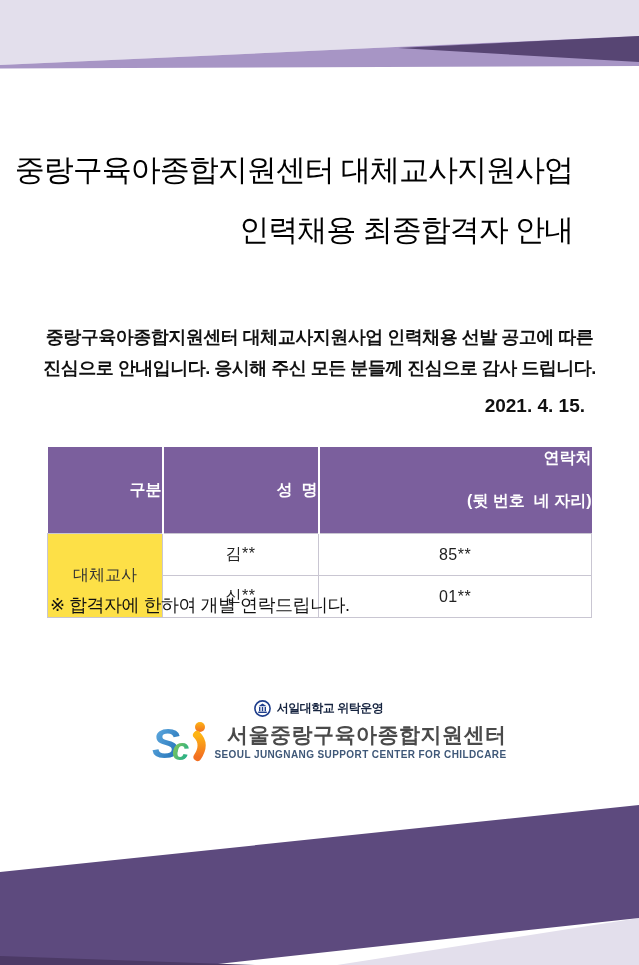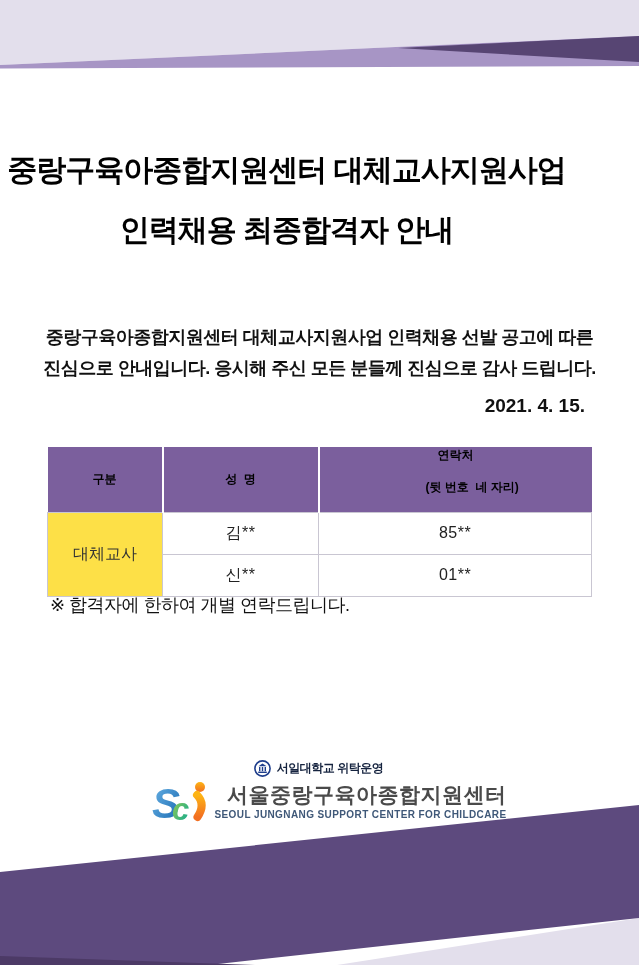--- a/index.html
+++ b/index.html
@@ -8,61 +8,61 @@
   .page {
     position:relative; width:639px; height:965px; margin:0 auto;
     background:#ffffff; overflow:hidden;
   }
   .banner { position:absolute; left:0; width:639px; display:block; }
   .banner-top { top:0; }
   .banner-bottom { top:805px; }
 
   .title-block {
     position:absolute; top:140px; left:0; width:573px;
-    text-align:center; color:#000;
-    font-weight:700; font-size:30px; line-height:60px; letter-spacing:-1px;
+    text-align:right; color:#000;
+    font-weight:400; font-size:30px; line-height:60px; letter-spacing:-1px;
   }
 
   .intro-block {
     position:absolute; top:322px; left:27px; width:585px;
     text-align:center; color:#111;
     font-weight:600; font-size:18px; line-height:31px; letter-spacing:-0.5px;
   }
   .intro-date {
     margin-top:6px; text-align:right; padding-right:27px;
     font-weight:600; font-size:19px; letter-spacing:0;
   }
 
   .result-table {
     position:absolute; top:447px; left:47px; width:544px;
     border-collapse:collapse; table-layout:fixed;
   }
   .result-table col.c1 { width:115px; }
   .result-table col.c2 { width:156px; }
   .result-table col.c3 { width:273px; }
   .result-table th {
-    background:#7b5f9d; color:#000000; height:53px;
-    font-size:12px; font-weight:700; text-align:center;
+    background:#7b5f9d; color:#ffffff; height:53px;
+    font-size:16px; font-weight:700; text-align:right;
     line-height:1.35; white-space:pre; letter-spacing:0;
   }
   .result-table th + th { border-left:2px solid #ffffff; }
   .result-table td {
     border:1px solid #c9c6d2; background:#ffffff; height:42px;
     text-align:center; vertical-align:middle;
     font-size:16px; color:#222; letter-spacing:0.5px;
   }
   .result-table td.category { background:#fde047; color:#333; letter-spacing:0; }
 
   .note-block {
     position:absolute; top:593px; left:50px;
     font-size:18px; font-weight:500; color:#111; letter-spacing:-0.5px;
   }
 
   .logo-block {
-    position:absolute; top:760px; left:0; width:639px;
+    position:absolute; top:700px; left:0; width:639px;
     display:flex; flex-direction:column; align-items:center;
   }
   .logo-line1 {
     display:flex; align-items:center; gap:6px;
     transform:translateX(-1px);
   }
   .operator-text {
     font-size:12px; font-weight:700; color:#15233f; letter-spacing:-0.5px;
   }
   .logo-line2 { display:flex; align-items:flex-start; gap:4px; margin-top:2px; transform:translateX(10px); }

